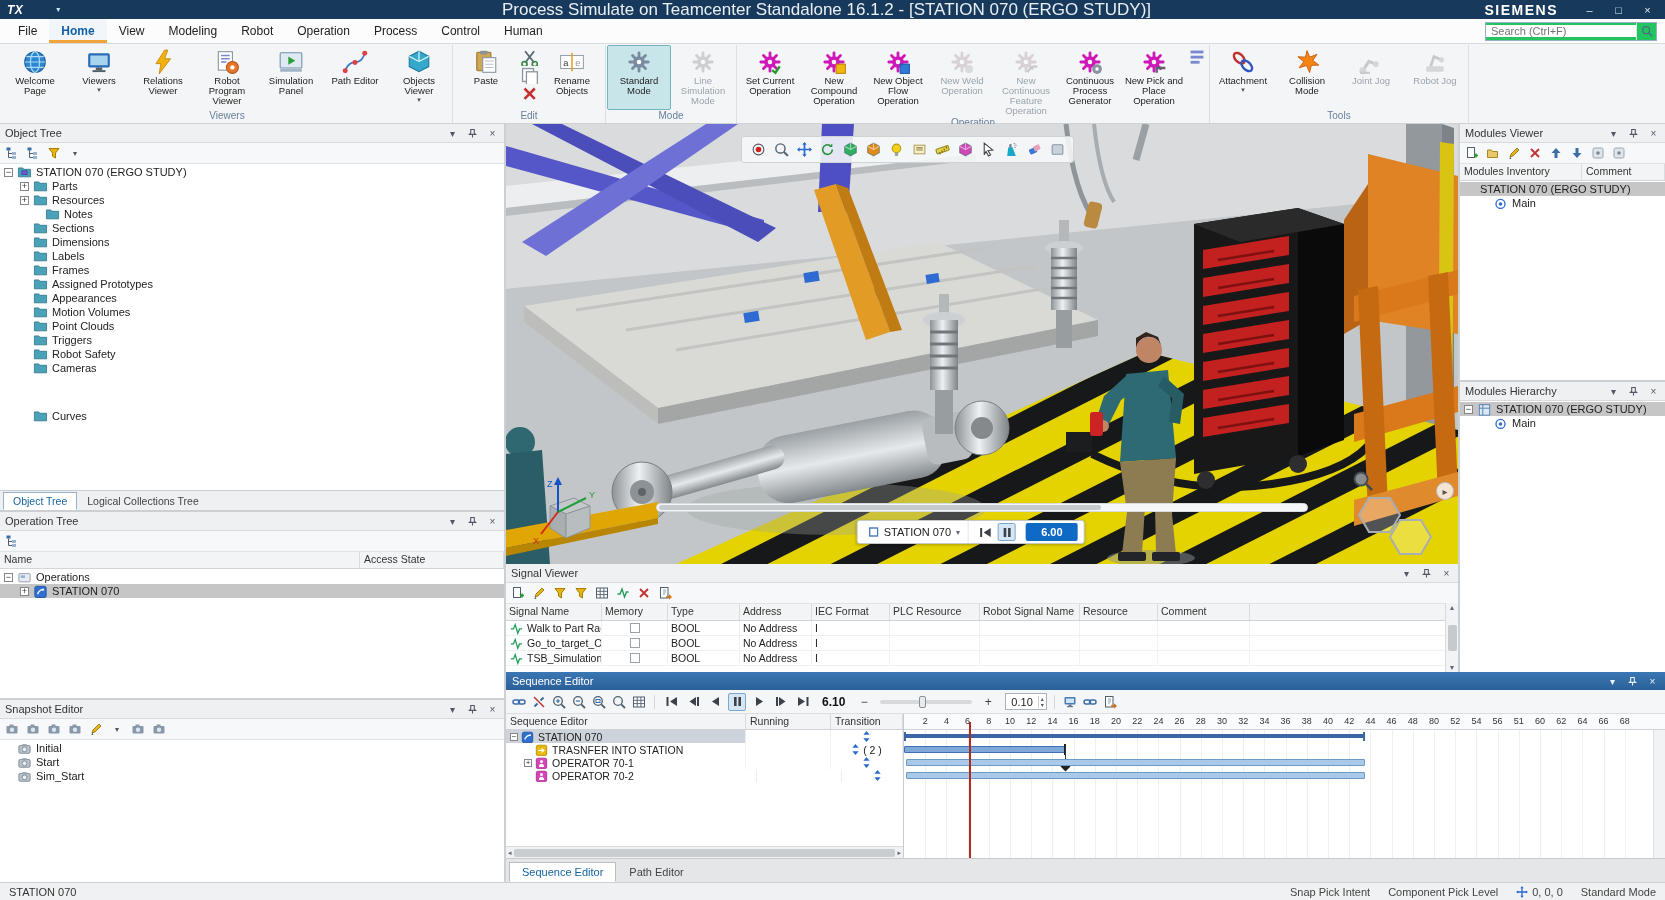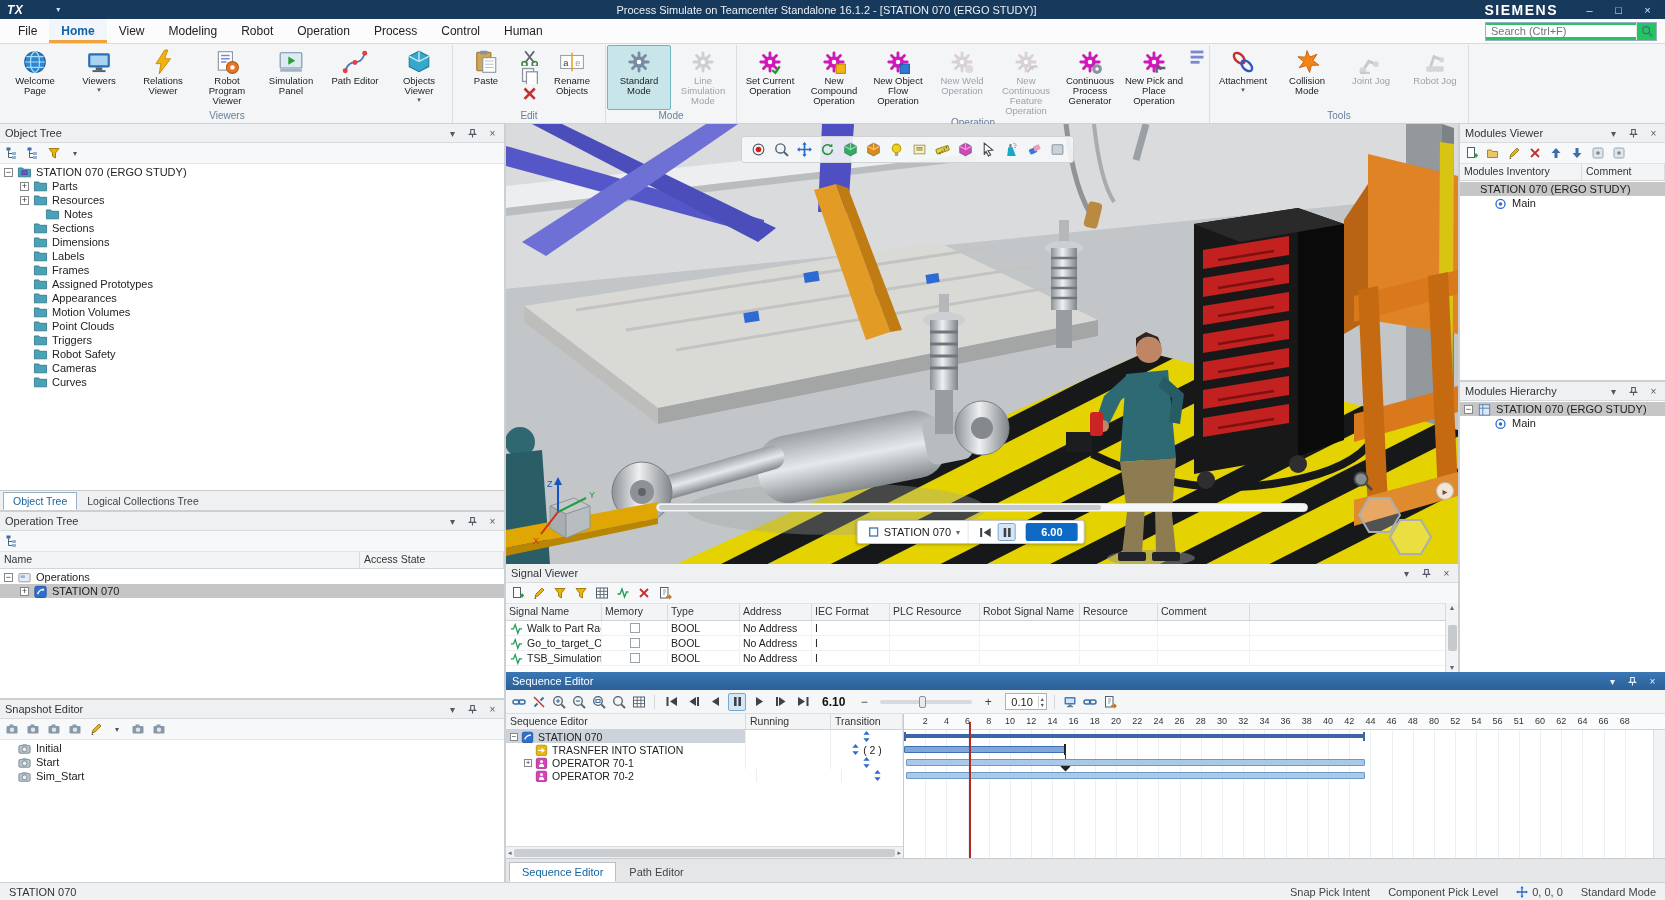--- a/index.html
+++ b/index.html
@@ -4,21 +4,21 @@
 <style>
   *{margin:0;padding:0;box-sizing:border-box;font-family:"Liberation Sans","DejaVu Sans",sans-serif;}
   html,body{width:1665px;height:900px;overflow:hidden;background:#d4d6d8;}
   .app{width:1665px;height:900px;display:flex;flex-direction:column;font-size:11px;color:#222;}
   svg{display:block}
   
   .titlebar{height:19px;background:#17395c;display:flex;align-items:center;position:relative;color:#fff;padding:0 4px;flex:none}
   .tb-logo{font-weight:bold;font-style:italic;font-size:12px;margin:0 9px 0 3px;letter-spacing:.5px}
   .tb-qat{display:flex;gap:6px;align-items:center;z-index:1}
   .qat-icon{display:flex;align-items:center;justify-content:center}
-  .tb-title{position:absolute;left:0;right:12px;text-align:center;font-size:11px;color:#e9eff5;pointer-events:none}
+  .tb-title{position:absolute;left:0;right:12px;text-align:center;font-size:17px;color:#e9eff5;pointer-events:none}
   .tb-right{margin-left:auto;display:flex;align-items:center;gap:2px;z-index:1}
   .tb-brand{font-weight:bold;font-size:14px;letter-spacing:1.5px;margin-right:16px}
   .win-btn{width:27px;height:17px;display:flex;align-items:center;justify-content:center;font-size:11px;color:#dfe8f0}
   
   .menubar{height:25px;background:#fcfcfd;border-bottom:1px solid #d8dadc;display:flex;align-items:center;padding-left:6px;flex:none}
   .menu-items{display:flex;height:100%}
   .menu-item{padding:0 12px;font-size:12px;color:#222;height:100%;display:flex;align-items:center;cursor:default}
   .menu-item.active{color:#1060a8;font-weight:bold;box-shadow:inset 0 -3px 0 #f2a33a;background:#f2f6fa}
   .menu-search{margin-left:auto;display:flex;align-items:center;padding-right:8px}
   .search-box{display:flex;align-items:center;border:1px solid #9ab0c6;background:#22c55e;height:19px;width:172px}
@@ -695,21 +695,21 @@
             </div>
             <div class="tree-row" style="padding-left: 20px;">
               <span class="expander hidden"></span>
               <span class="ti-wrap">
                 <svg class="ti" viewBox="0 0 16 15">
                   <path d="M1 4.5V2.2h5l1.2 1.6H15v8.7H1z" fill="#4aa2b8" stroke="#2b7186" stroke-width="0.9"></path>
                 </svg>
               </span>
               <span class="t-label">Cameras</span>
             </div>
-            <div class="tree-row" style="padding-left: 20px;">
+            <div class="tree-row" style="padding-left: 20px; margin-top: 34px;">
               <span class="expander hidden"></span>
               <span class="ti-wrap">
                 <svg class="ti" viewBox="0 0 16 15">
                   <path d="M1 4.5V2.2h5l1.2 1.6H15v8.7H1z" fill="#4aa2b8" stroke="#2b7186" stroke-width="0.9"></path>
                 </svg>
               </span>
               <span class="t-label">Curves</span>
             </div>
           </div>
         <div class="panel-tabs" id="ot-tabs">

